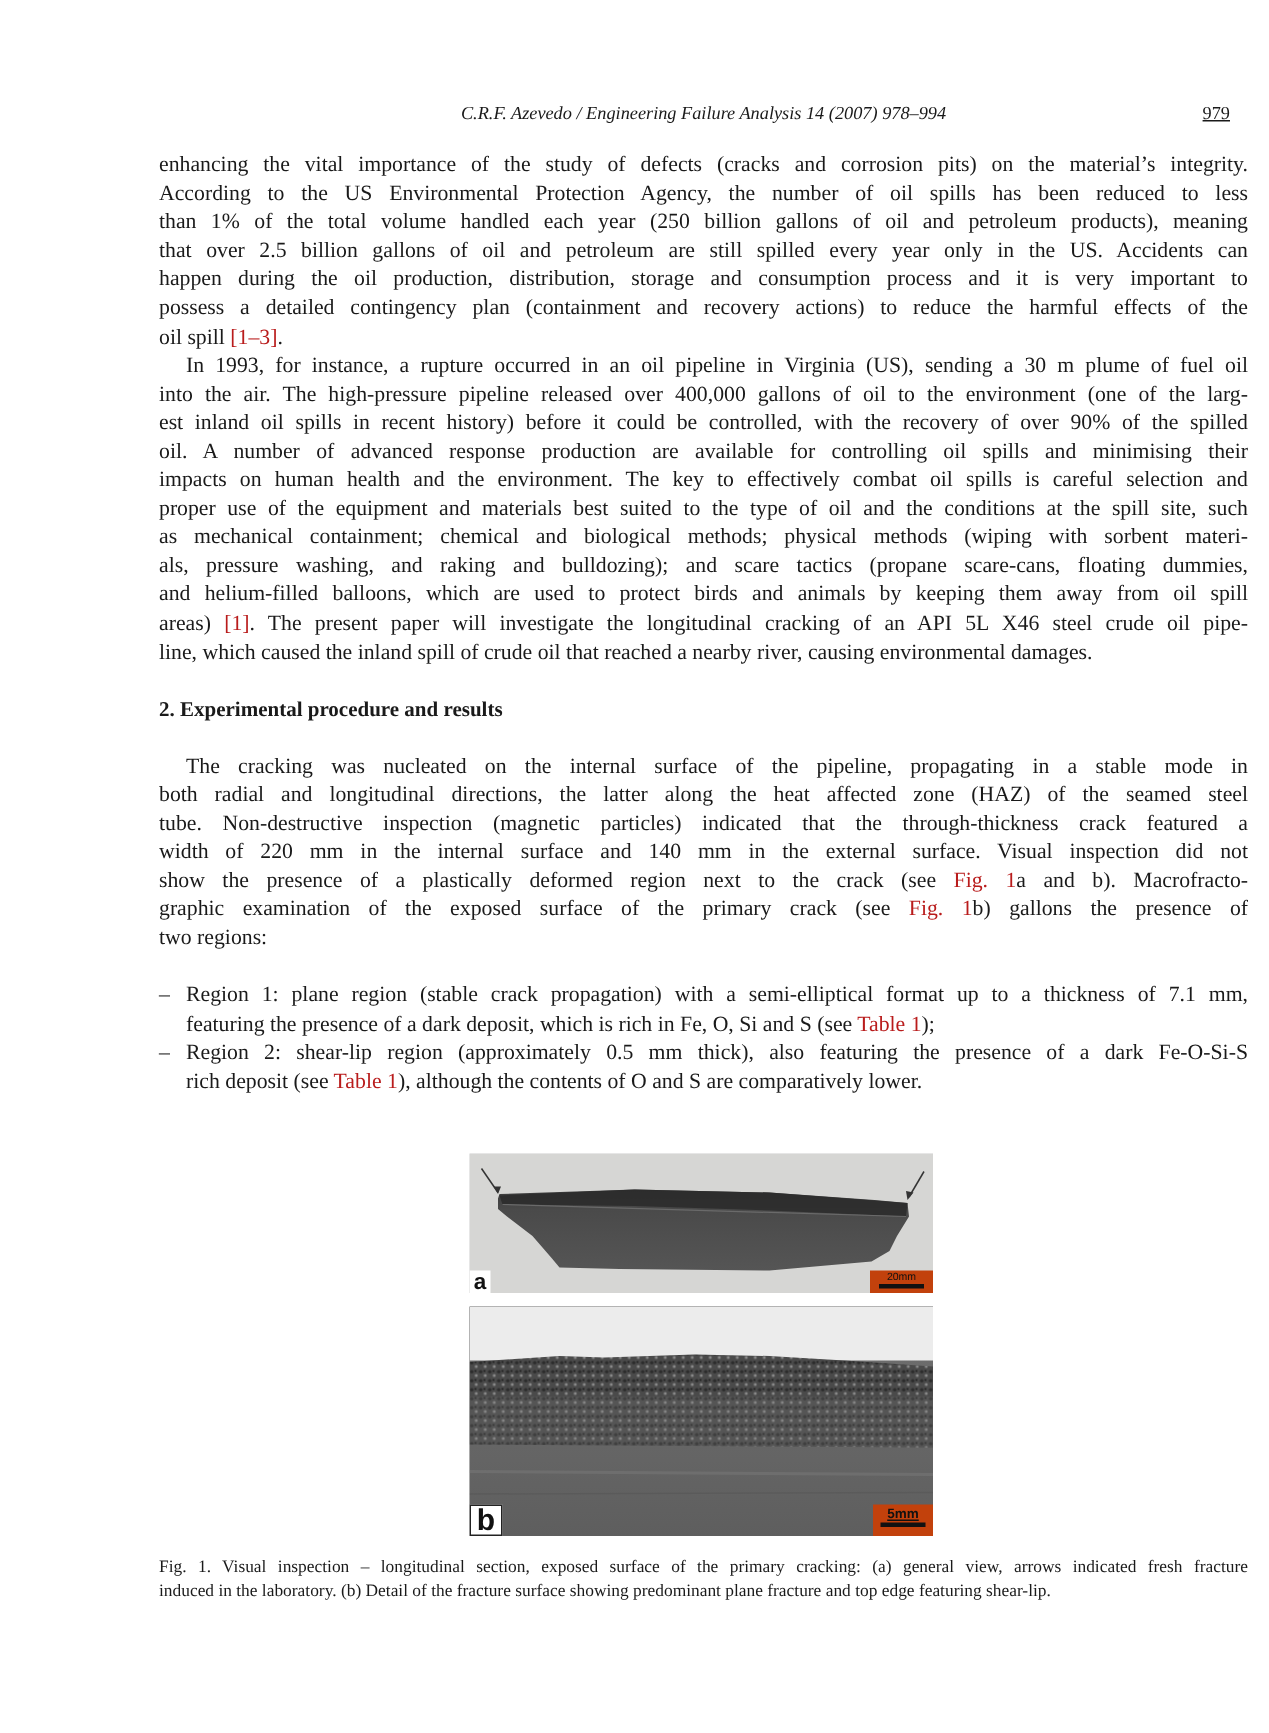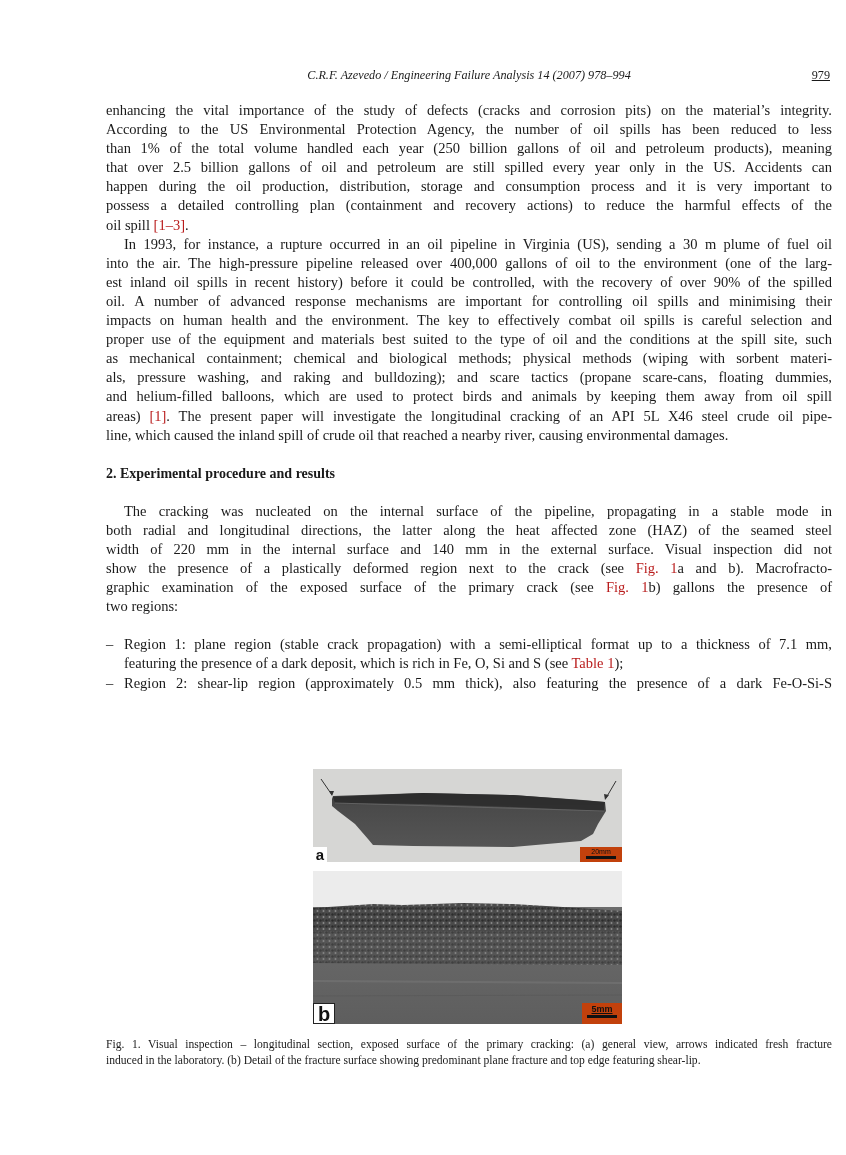--- a/index.html
+++ b/index.html
@@ -2,21 +2,21 @@
 <html><head>
   <meta charset="utf-8">
   <style>
     html, body { margin: 0; padding: 0; background: #ffffff; }
     body { width: 846px; height: 1155px; position: relative; overflow: hidden;
            font-family: "Liberation Serif", "DejaVu Serif", serif; color: #1a1a1a; }
     .page { position: absolute; left: 0; top: 0; width: 732px; height: 1155px; margin-left: 48px; }
     .running-head { position: absolute; top: 68px; left: 58px; width: 726px; height: 16px;
                     font-size: 12.2px; font-style: italic; }
     .running-head .title { position: absolute; left: 0; right: 0; text-align: center; }
-    .running-head .pageno { position: absolute; right: 2px; top: 0; font-style: normal; text-decoration: underline; }
+    .running-head .pageno { position: absolute; right: 12px; top: 0; font-style: normal; text-decoration: underline; }
     .body { position: absolute; left: 58px; top: 101px; width: 726px; font-size: 14.5px;
             line-height: 19.1px; text-align: justify; }
     .body p { margin: 0; }
     .line { display: block; text-align: justify; text-align-last: justify; white-space: nowrap; }
     .line.last { text-align-last: left; }
     a.ref { color: #b91c1c; text-decoration: none; }
     .section-heading { font-weight: bold; margin: 19px 0 19px 0; font-size: 14px; }
     .list { margin: 19px 0 0 0; padding: 0; list-style: none; }
     .list li { position: relative; padding-left: 18px; }
     .list li .dash { position: absolute; left: 0; top: 0; }
@@ -45,58 +45,60 @@
   </div>
 
   <div class="body">
 
     <p>
       <span class="line">enhancing the vital importance of the study of defects (cracks and corrosion pits) on the material’s integrity.</span>
       <span class="line">According to the US Environmental Protection Agency, the number of oil spills has been reduced to less</span>
       <span class="line">than 1% of the total volume handled each year (250 billion gallons of oil and petroleum products), meaning</span>
       <span class="line">that over 2.5 billion gallons of oil and petroleum are still spilled every year only in the US. Accidents can</span>
       <span class="line">happen during the oil production, distribution, storage and consumption process and it is very important to</span>
-      <span class="line">possess a detailed controlling plan (containment and recovery actions) to reduce the harmful effects of the</span>
+      <span class="line">possess a detailed contingency plan (containment and recovery actions) to reduce the harmful effects of the</span>
       <span class="line last"><span>oil spill </span><a class="ref">[1–3]</a><span>.</span></span>
     </p>
 
     <p>
       <span class="line" style="text-indent:18px">In 1993, for instance, a rupture occurred in an oil pipeline in Virginia (US), sending a 30 m plume of fuel oil</span>
       <span class="line">into the air. The high-pressure pipeline released over 400,000 gallons of oil to the environment (one of the larg-</span>
       <span class="line">est inland oil spills in recent history) before it could be controlled, with the recovery of over 90% of the spilled</span>
-      <span class="line">oil. A number of advanced response mechanisms are important for controlling oil spills and minimising their</span>
+      <span class="line">oil. A number of advanced response production are available for controlling oil spills and minimising their</span>
       <span class="line">impacts on human health and the environment. The key to effectively combat oil spills is careful selection and</span>
       <span class="line">proper use of the equipment and materials best suited to the type of oil and the conditions at the spill site, such</span>
       <span class="line">as mechanical containment; chemical and biological methods; physical methods (wiping with sorbent materi-</span>
       <span class="line">als, pressure washing, and raking and bulldozing); and scare tactics (propane scare-cans, floating dummies,</span>
       <span class="line">and helium-filled balloons, which are used to protect birds and animals by keeping them away from oil spill</span>
       <span class="line"><span>areas) </span><a class="ref">[1]</a><span>. The present paper will investigate the longitudinal cracking of an API 5L X46 steel crude oil pipe-</span></span>
       <span class="line last">line, which caused the inland spill of crude oil that reached a nearby river, causing environmental damages.</span>
     </p>
 
     <div class="section-heading">2. Experimental procedure and results</div>
 
     <p>
       <span class="line" style="text-indent:18px">The cracking was nucleated on the internal surface of the pipeline, propagating in a stable mode in</span>
       <span class="line">both radial and longitudinal directions, the latter along the heat affected zone (HAZ) of the seamed steel</span>
+      <span class="line">tube. Non-destructive inspection (magnetic particles) indicated that the through-thickness crack featured a</span>
       <span class="line">width of 220 mm in the internal surface and 140 mm in the external surface. Visual inspection did not</span>
       <span class="line"><span>show the presence of a plastically deformed region next to the crack (see </span><a class="ref">Fig. 1</a><span>a and b). Macrofracto-</span></span>
       <span class="line"><span>graphic examination of the exposed surface of the primary crack (see </span><a class="ref">Fig. 1</a><span>b) gallons the presence of</span></span>
       <span class="line last">two regions:</span>
     </p>
 
     <ul class="list">
       <li>
         <span class="dash">–</span>
         <span class="line">Region 1: plane region (stable crack propagation) with a semi-elliptical format up to a thickness of 7.1 mm,</span>
         <span class="line last"><span>featuring the presence of a dark deposit, which is rich in Fe, O, Si and S (see </span><a class="ref">Table 1</a><span>);</span></span>
       </li>
       <li>
         <span class="dash">–</span>
         <span class="line">Region 2: shear-lip region (approximately 0.5 mm thick), also featuring the presence of a dark Fe-O-Si-S</span>
+        <span class="line last"><span>rich deposit (see </span><a class="ref">Table 1</a><span>), although the contents of O and S are comparatively lower.</span></span>
       </li>
     </ul>
   </div>
 
   <div class="figure">
     <div class="panel panel-a">
       <svg width="309" height="93" viewBox="0 0 309 93">
         <defs>
           <linearGradient id="ga" x1="0" y1="0" x2="0" y2="1">
             <stop offset="0" stop-color="#3a3a3a"></stop>

